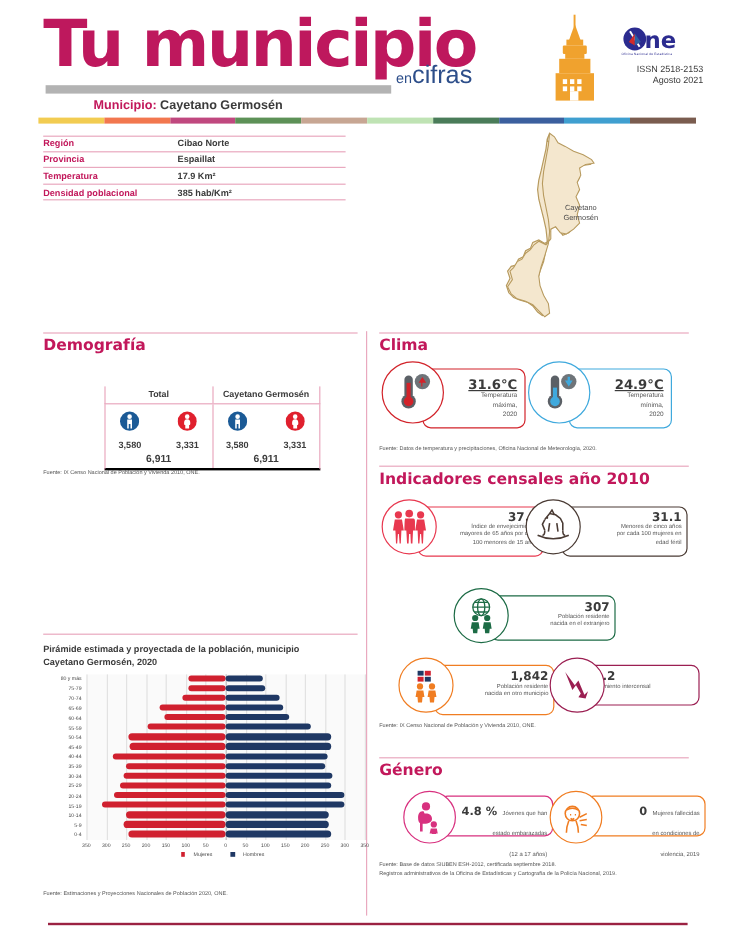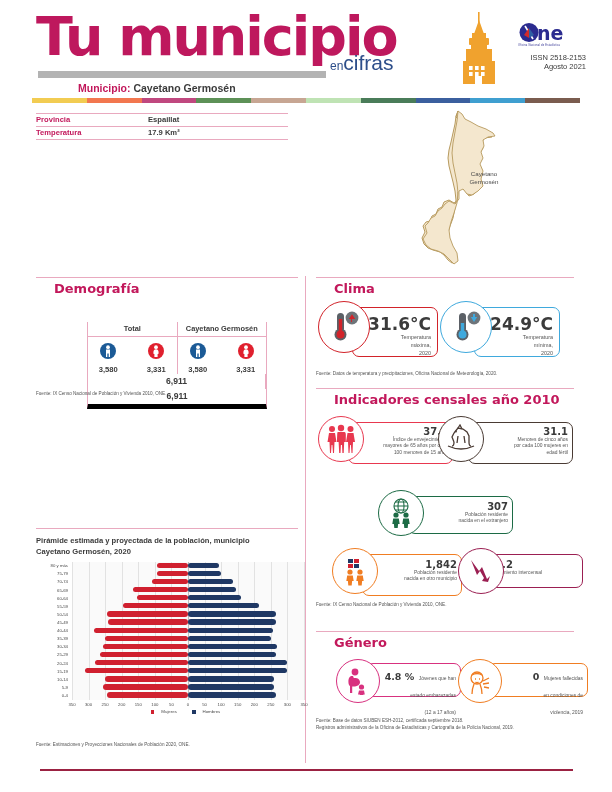--- a/index.html
+++ b/index.html
@@ -63,38 +63,37 @@
 
   
   .col-div { position: absolute; left: 305px; top: 276px; width: 1px; height: 487px; background: #e9a9bf; }
   .bottom-rule { position: absolute; left: 40px; top: 769px; width: 533px; height: 2px; background: #9b2242; }
 
   
   .sec-rule { position: absolute; height: 1.4px; background: #e9a9bf; }
   .sec-h {
     position: absolute; font-size: 13px; font-weight: bold; color: #c2185b;
     font-family: "DejaVu Sans", sans-serif;
-    margin-left: 18px;
   }
   .sub-t { position: absolute; font-size: 7.6px; color: #3b3b3b; line-height: 1.45; font-weight:bold;}
   .fuente { position: absolute; font-size: 4.6px; color: #555; line-height: 1.5; }
 
   
   .demo-tbl { position: absolute; left: 87px; top: 322px; width: 180px; }
   .demo-head { display: flex; border-bottom: 1px solid #e9a9bf; }
   .demo-head > div { flex: 1; text-align: center; font-size: 7.4px; color: #3b3b3b; padding: 2px 0 3px; font-weight:bold;}
   .demo-head > div:first-child { border-right: 1px solid #e9a9bf; }
   .demo-body { display: flex; }
   .demo-cell { flex: 1; padding-top: 5px; }
   .demo-cell:first-child { border-right: 1px solid #e9a9bf; }
   .pair { display: flex; justify-content: center; gap: 16px; }
   .pp { text-align: center; width: 32px;}
   .pp .num { font-size: 7.6px; color: #3b3b3b; margin-top: 1px; font-weight:bold;}
   .tot { text-align: center; font-size: 8.6px; font-weight: bold; color: #3b3b3b; padding: 2px 0 3px; }
-  .demo-tbl-bottom { border-bottom: 5px solid #000000; flex-direction: column; }
+  .demo-tbl-bottom { border-bottom: 2px solid #000000; }
   .demo-tbl-sides { border-left: 1px solid #e9a9bf; border-right: 1px solid #e9a9bf; }
 
   
   .pyr { position: absolute; left: 36px; top: 562px; width: 268px; height: 152px; }
   .pyr-plot { position: absolute; left: 36px; top: 0; width: 232px; height: 138px; background: #fafafa; }
   .gridline { position: absolute; top: 0; bottom: 0; width: 1px; background: #e2e2e2; }
   .axisline { position: absolute; top: 0; bottom: 0; width: 1px; background: #bdbdbd; }
   .prow { position: absolute; height: 6.6px; left: 0; right: 0; }
   .bar-f { position: absolute; height: 5.3px; top: .6px; background: #d0202f; border-radius: 3px; }
   .bar-m { position: absolute; height: 5.3px; top: .6px; background: #1f3864; border-radius: 3px; }
@@ -114,21 +113,21 @@
     position: absolute; border: 1.2px solid #000; border-radius: 50%;
     background: #fff; display: flex; align-items: center; justify-content: center;
     z-index: 3;
   }
   .bub-val { font-weight: bold; color: #3b3b3b; font-family: "DejaVu Sans", sans-serif; }
   .bub-cap { color: #555; line-height: 1.3; }
 
   
   .th-card { width: 86px; height: 50px; }
   .th-txt { position:absolute; right:6px; top:6px; text-align:right; width:74px;}
-  .th-val { font-size: 17px; font-weight: bold; color: #3b3b3b; font-family:"DejaVu Sans",sans-serif;}
+  .th-val { font-size: 11px; font-weight: bold; color: #3b3b3b; font-family:"DejaVu Sans",sans-serif;text-decoration:underline;}
   .th-cap { font-size: 5.4px; color: #555; line-height: 1.45; }
 </style>
 </head>
 <body>
 
 <div class="page">
 
   <div class="header">
     <div class="title-main">Tu municipio</div>
     <div class="title-gray-bar"></div>
@@ -183,26 +182,34 @@
       <i style="background: rgb(199, 166, 147);"></i>
       <i style="background: rgb(191, 227, 180);"></i>
       <i style="background: rgb(74, 124, 89);"></i>
       <i style="background: rgb(59, 95, 158);"></i>
       <i style="background: rgb(63, 159, 208);"></i>
       <i style="background: rgb(122, 92, 79);"></i>
     </div>
 
   <div class="info-table" id="info-table">
       <div class="info-row">
+        <div class="info-k">Región</div>
+        <div class="info-v">Cibao Norte</div>
+      </div>
+      <div class="info-row">
         <div class="info-k">Provincia</div>
         <div class="info-v">Espaillat</div>
       </div>
       <div class="info-row">
         <div class="info-k">Temperatura</div>
         <div class="info-v">17.9 Km²</div>
+      </div>
+      <div class="info-row">
+        <div class="info-k">Densidad poblacional</div>
+        <div class="info-v">385 hab/Km²</div>
       </div>
     </div>
 
   <div class="map-wrap">
     <svg width="180" height="160" viewBox="0 0 180 160">
       <path d="M88 3 L86 9 L89 12 L92 10 L100 16 L103 21 L112 22 L120 27 L122 29 L114 30 L112 34 L113 40 L110 45 L112 51
                L109 56 L112 62 L110 70 L112 77 L108 82 L104 86 L99 88 L96 84 L92 80 L88 84 L88 92 L84 95 L79 92 L74 94
                L72 99 L68 101 L66 106 L62 108 L60 113 L56 114 L53 118 L55 124 L52 130 L54 136 L58 140 L63 142 L70 144
                L74 147 L78 152 L82 155 L86 154 L85 147 L82 141 L79 133 L78 125 L80 118 L83 110 L85 100 L86 92 L85 83
                L83 74 L81 66 L79 58 L78 50 L79 42 L81 34 L83 25 L85 16 L86 8 Z" fill="#f4e7ce" stroke="#b79a5e" stroke-width="1"></path>

